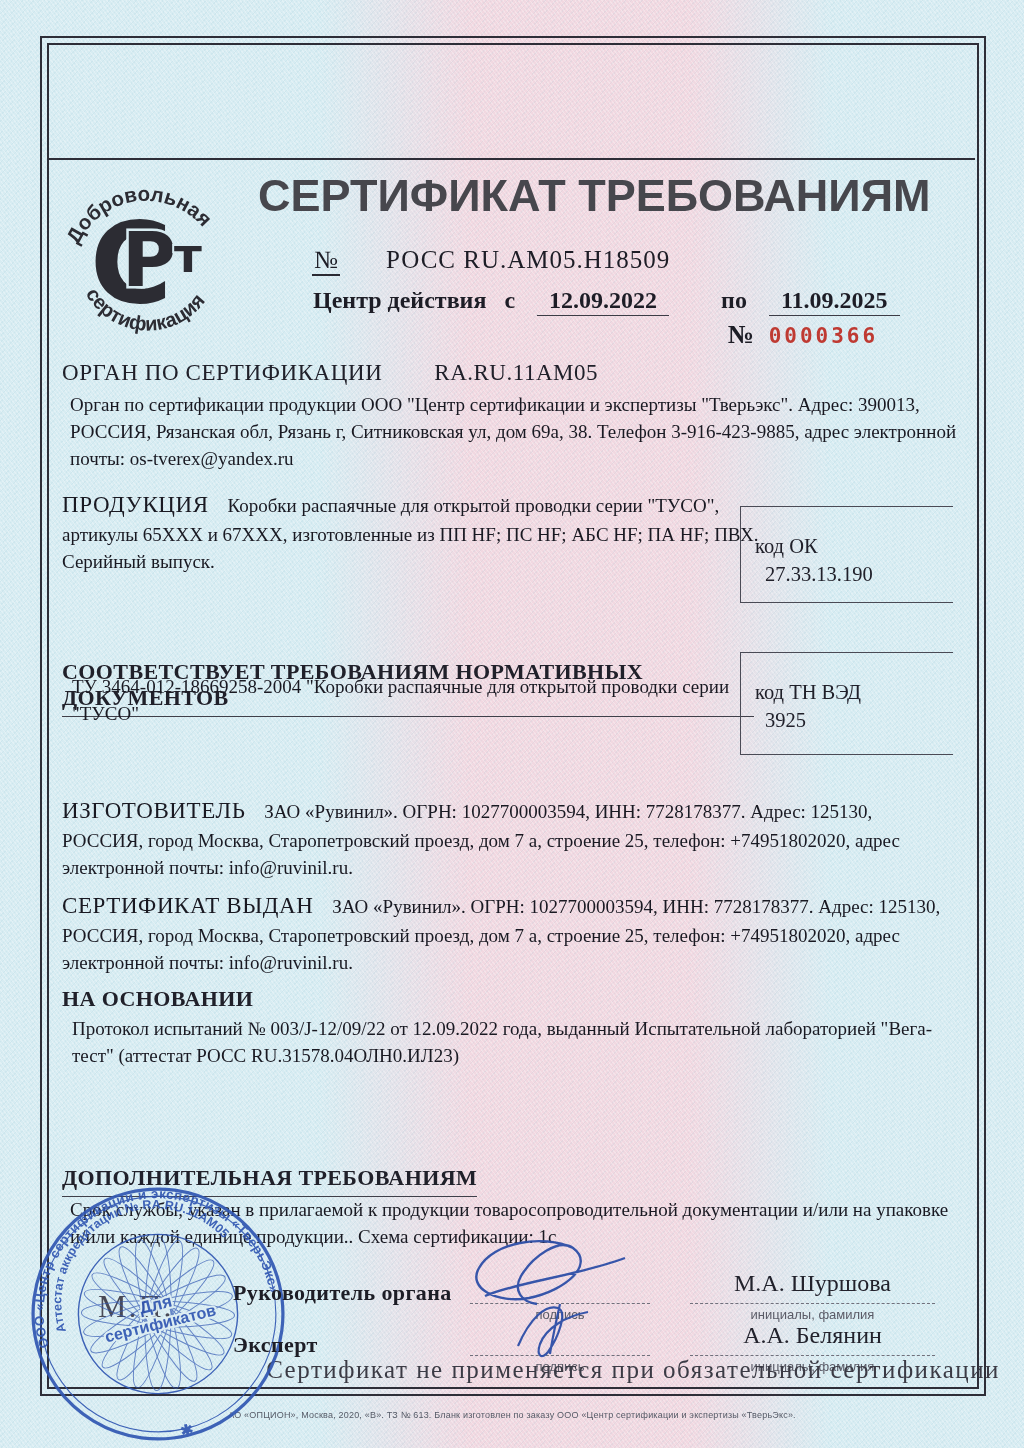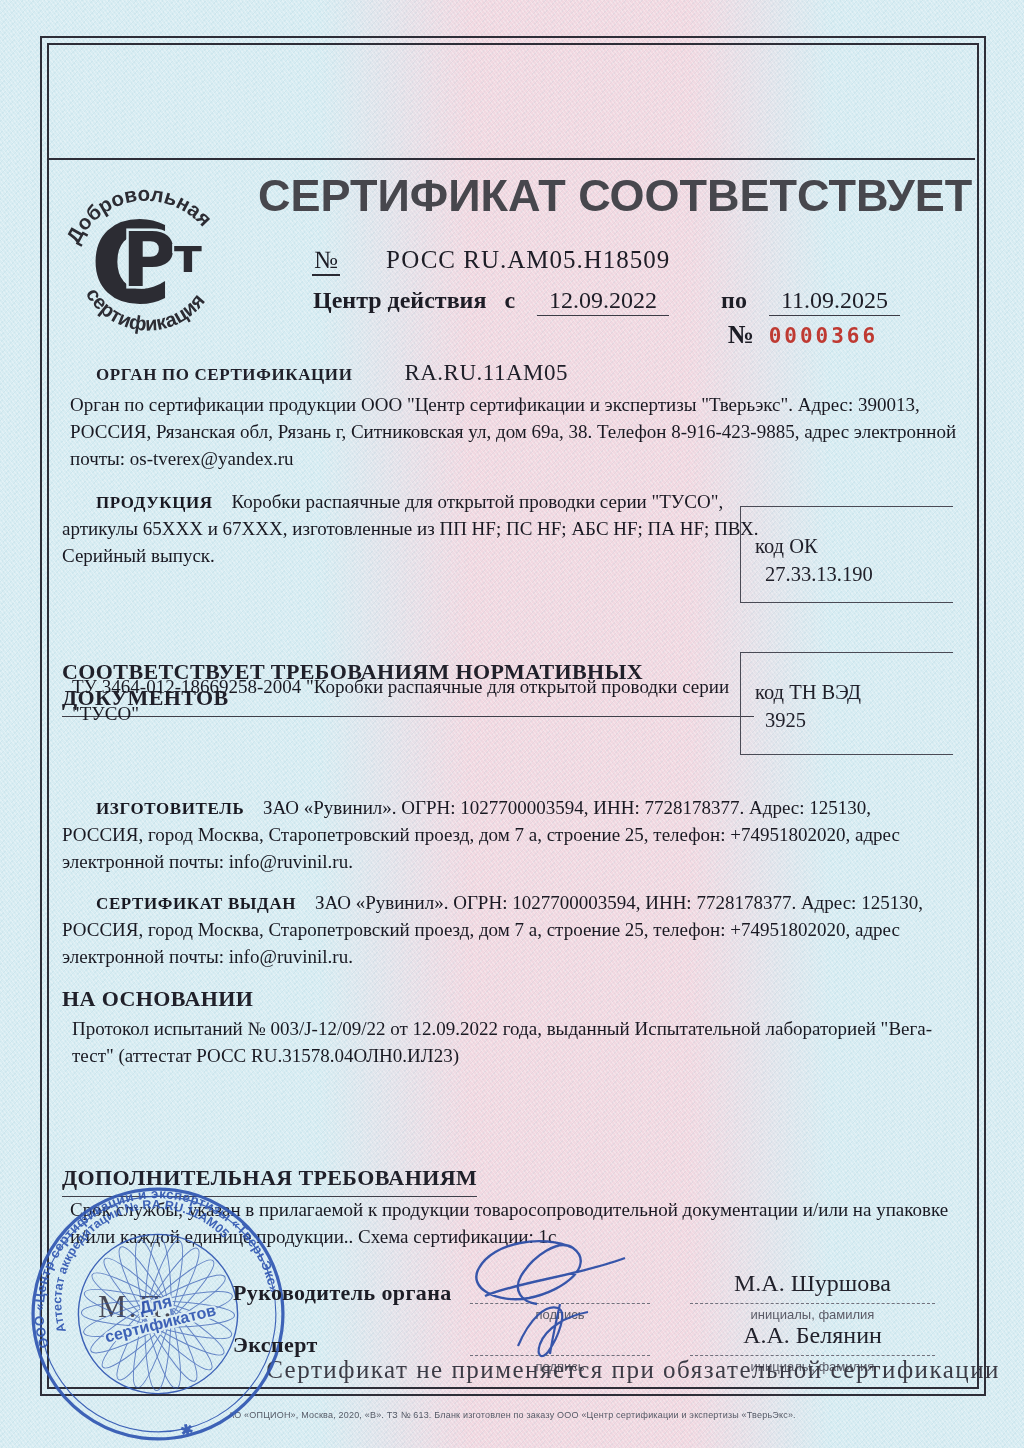--- a/index.html
+++ b/index.html
@@ -27,29 +27,29 @@
 
   .cert-title { position:absolute; left:258px; top:170px; width:700px; white-space:nowrap;
     font-family:"Liberation Sans", sans-serif; font-weight:700; font-size:45px; color:#47474d; }
 
   .reg-row { position:absolute; left:312px; top:246px; font-size:25px; }
   .no-sign { border-bottom:2px solid #2a2a33; padding:0 2px 1px; }
   .reg-value { margin-left:40px; letter-spacing:1px; }
 
   .validity-row { position:absolute; left:313px; top:287px; font-size:24px; font-weight:bold; white-space:nowrap; }
   .v-from { margin-left:12px; }
-  .v-date { font-weight:normal; border-bottom:1.5px solid #3c3c46; padding:0 12px 2px; margin-left:16px; }
+  .v-date { font-weight:bold; border-bottom:1.5px solid #3c3c46; padding:0 12px 2px; margin-left:16px; }
   .v-to { margin-left:46px; }
 
   .blank-row { position:absolute; left:728px; top:320px; font-size:26px; font-weight:bold; }
   .blank-number { font-family:"DejaVu Sans Mono", monospace; font-weight:700; font-size:21px;
     color:#bf3a32; letter-spacing:3px; margin-left:8px; }
 
   .sec-head { position:absolute; font-weight:700; font-size:22px; letter-spacing:.4px; color:#20202a; }
-  .sh { font-weight:700; font-size:17px; letter-spacing:.6px;margin-left:34px; }
+  .sh { font-weight:400; font-size:23px; letter-spacing:.6px; }
   .sh-code { font-weight:400; font-size:23px; margin-left:46px; letter-spacing:.5px; }
   .underlined { border-bottom:1.5px solid #3f3f49; padding-bottom:5px; }
 
   .body-text { position:absolute; font-size:19px; line-height:1.42; color:#191922; }
   .inline-block { position:absolute; font-size:19px; line-height:1.42; color:#191922; }
   .inline-block .sh { margin-right:14px; }
 
   .organ-head { left:62px; top:360px; }
   .organ-body { left:70px; top:392px; width:888px; }
 
@@ -122,21 +122,21 @@
       <textPath href="#rstTop" startOffset="13%">Добровольная</textPath>
     </text>
     <text font-size="20" font-weight="bold" fill="#2c2c33" font-family="Liberation Sans, sans-serif">
       <textPath href="#rstBot" startOffset="5%">сертификация</textPath>
     </text>
     <text x="28" y="124" font-size="112" font-weight="bold" fill="#2c2c33" font-family="DejaVu Sans, sans-serif">С</text>
     <text x="60" y="108" font-size="74" font-weight="bold" fill="#2c2c33" stroke="#d8ecf2" stroke-width="5" paint-order="stroke" font-family="DejaVu Sans, sans-serif">Р</text>
     <text x="112" y="94" font-size="48" font-weight="bold" fill="#2c2c33" stroke="#d8ecf2" stroke-width="4" paint-order="stroke" font-family="DejaVu Sans, sans-serif">т</text>
   </svg>
 
-  <div class="cert-title">СЕРТИФИКАТ СООТВЕТСТВУЕТ</div>
+  <div class="cert-title">СЕРТИФИКАТ ТРЕБОВАНИЯМ</div>
 
   <div class="reg-row">
     <span class="no-sign">№</span>
     <span class="reg-value">РОСС RU.AM05.H18509</span>
   </div>
 
   <div class="validity-row">
     <span>Центр действия</span>
     <span class="v-from">с</span>
     <span class="v-date">12.09.2022</span>
@@ -146,21 +146,21 @@
 
   <div class="blank-row">
     <span>№</span>
     <span class="blank-number">0000366</span>
   </div>
 
   <div class="sec-head organ-head">
     <span class="sh">ОРГАН ПО СЕРТИФИКАЦИИ</span>
     <span class="sh-code">RA.RU.11AM05</span>
   </div>
-  <div class="body-text organ-body">Орган по сертификации продукции ООО "Центр сертификации и экспертизы "Тверьэкс". Адрес: 390013, РОССИЯ, Рязанская обл, Рязань г, Ситниковская ул, дом 69а, 38. Телефон 8-916-423-9885, адрес электронной почты: os-tverex@yandex.ru</div>
+  <div class="body-text organ-body">Орган по сертификации продукции ООО "Центр сертификации и экспертизы "Тверьэкс". Адрес: 390013, РОССИЯ, Рязанская обл, Рязань г, Ситниковская ул, дом 69а, 38. Телефон 3-916-423-9885, адрес электронной почты: os-tverex@yandex.ru</div>
 
   <div class="inline-block product-block">
     <span class="sh">ПРОДУКЦИЯ</span>
     <span>Коробки распаячные для открытой проводки серии "ТУСО", артикулы 65ХХХ и 67ХХХ, изготовленные из ПП HF; ПС HF; АБС HF; ПА HF; ПВХ. Серийный выпуск.</span>
   </div>
   <div class="codebox codebox-ok">
     <div class="cb-label">код ОК</div>
     <div class="cb-value">27.33.13.190</div>
   </div>
 

